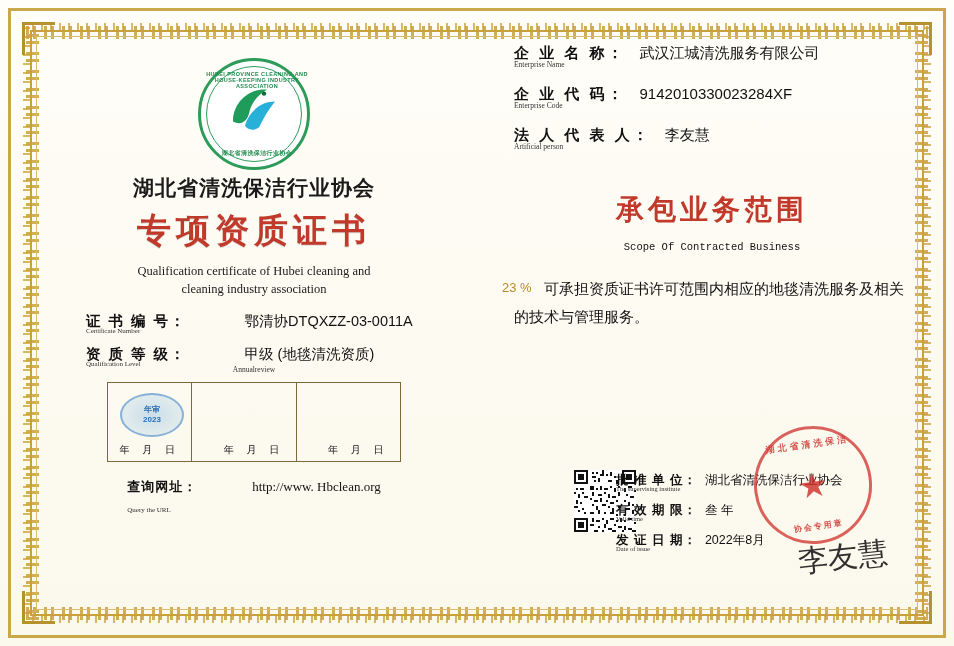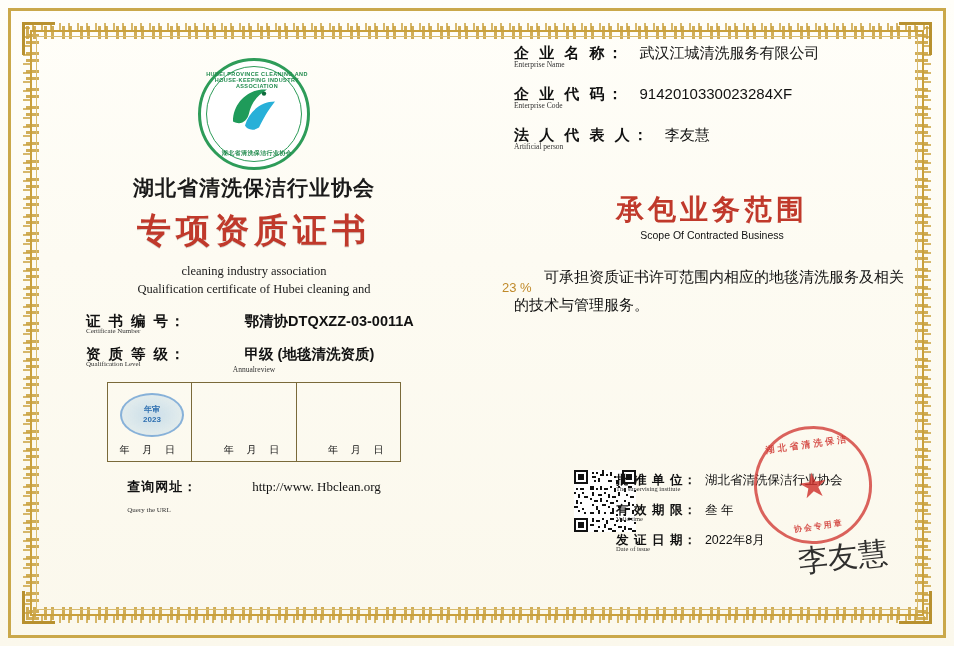--- a/index.html
+++ b/index.html
@@ -102,21 +102,21 @@
   }
   .field-label{
     font-size:14.5px;color:#111;font-weight:bold;letter-spacing:2px;
     position:relative;white-space:nowrap;
   }
   .field-label .en{
     position:absolute;left:0;top:15px;font-size:7px;font-weight:normal;
     letter-spacing:0;color:#333;font-family:"Liberation Serif",serif;
   }
   .field-value{
-    font-size:14.5px;color:#111;margin-left:10px;white-space:nowrap;font-weight:bold;
+    font-size:14.5px;color:#111;margin-left:10px;white-space:nowrap;
   }
   .annual-title{
     margin-top:26px;font-size:16px;font-weight:bold;letter-spacing:4px;color:#111;
   }
   .annual-en{
     font-size:7.5px;color:#333;font-family:"Liberation Serif",serif;margin-top:1px;
   }
   .annual-table{
     margin:8px auto 0 auto;width:292px;height:78px;
     border:1px solid #7a6a3a;display:flex;gap:20px;
@@ -167,22 +167,22 @@
     color:#333;font-family:"Liberation Serif",serif;white-space:nowrap;
   }
   .r-value{
     font-size:15px;color:#111;margin-left:14px;white-space:nowrap;
   }
   .scope-title{
     text-align:center;margin-top:46px;font-size:28px;font-weight:bold;
     color:#c0392b;letter-spacing:4px;
   }
   .scope-en{
-    text-align:center;font-size:10.5px;color:#111;margin-top:0;
-    font-family:Liberation Sans, sans-serif;
+    text-align:center;font-size:10.5px;color:#111;margin-top:12px;
+    font-family:Liberation Mono, monospace;
   }
   .scope-body{
     margin-top:22px;font-size:15px;line-height:1.85;color:#111;text-indent:30px;
     padding-right:6px;
   }
   .progress{
     position:absolute;left:-12px;top:236px;font-size:13px;color:#c08a2a;
   }
   .qr{
     position:absolute;left:60px;bottom:70px;width:62px;height:62px;
@@ -254,22 +254,22 @@
             <path d="M22 44 C26 30, 38 20, 52 20 C44 30, 40 38, 36 46 C30 50, 24 48, 22 44 Z" fill="#28b0d8"></path>
             <circle cx="41" cy="12" r="2.2" fill="#0d6b3c"></circle>
           </svg>
         </div>
         <div class="seal-arc-bot">湖北省清洗保洁行业协会</div>
       </div>
 
       <div class="assoc-name">湖北省清洗保洁行业协会</div>
       <div class="main-title">专项资质证书</div>
       <div class="eng-title">
+        <div>Qualification certificate of Hubei cleaning and</div>
         <div>cleaning industry association</div>
-        <div>Qualification certificate of Hubei cleaning and</div>
       </div>
 
       <div class="field-row">
         <div class="field-label">
           <span>证 书 编 号：</span>
           <span class="en">Certificate Number</span>
         </div>
         <div class="field-value">鄂清协DTQXZZ-03-0011A</div>
       </div>
 

